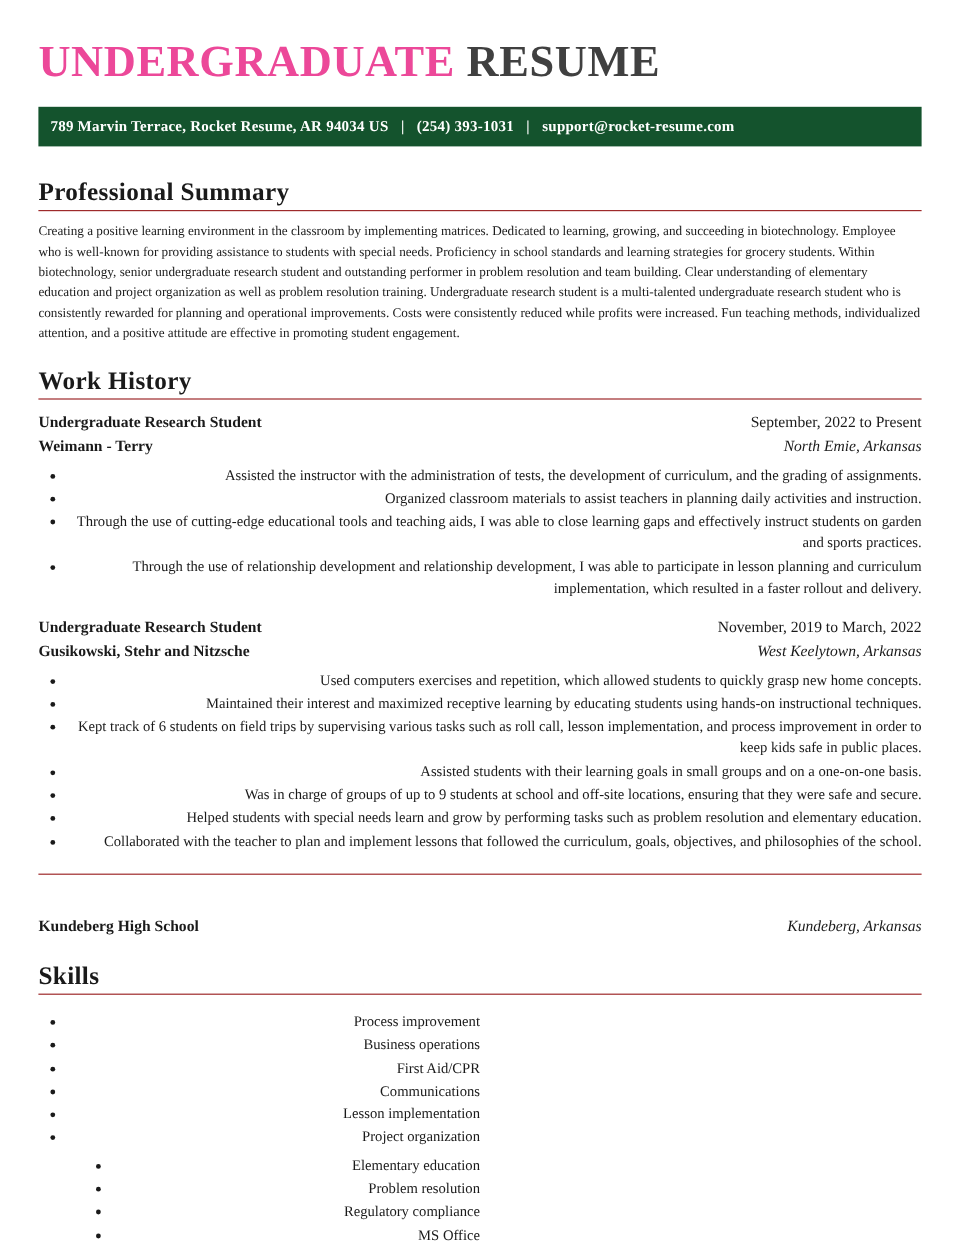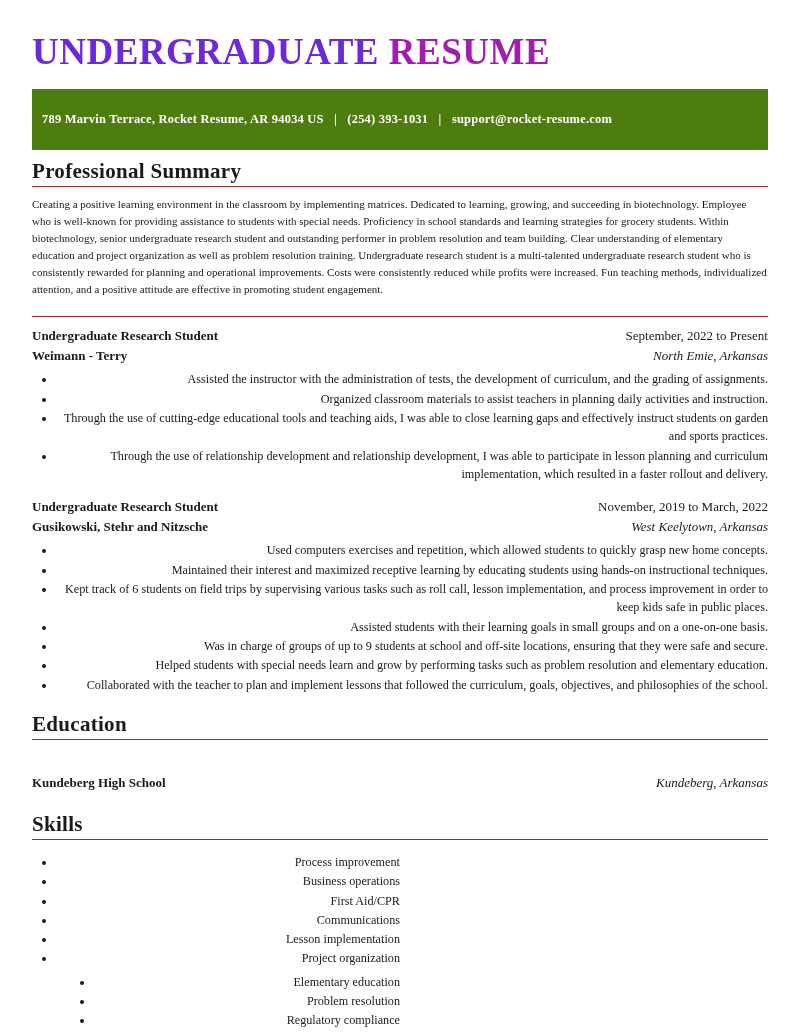--- a/index.html
+++ b/index.html
@@ -23,31 +23,31 @@
 
   
   .name-title {
     font-size: 37px;
     letter-spacing: 0.5px;
     font-weight: bold;
     line-height: 1.1;
     margin: 4px 0 16px 0;
     white-space: nowrap;
   }
-  .name-part-1 { color: #6d28d9; }
-  .name-part-2 { color: #a21caf; }
+  .name-part-1 { color: #ec4899; }
+  .name-part-2 { color: #404040; }
 
   .contact-bar {
-    background: #4d7c0f;
+    background: #14532d;
     color: #ffffff;
     font-size: 12.5px;
     font-weight: bold;
-    padding: 23px 10px;
+    padding: 9px 10px;
     letter-spacing: 0.2px;
-    margin-bottom: 9px;
+    margin-bottom: 26px;
   }
   .contact-sep {
     display: inline-block;
     padding: 0 7px;
     color: #ffffff;
   }
 
   
   .section { margin-bottom: 18px; }
   .section-title {
@@ -139,20 +139,21 @@
     <span>support@rocket-resume.com</span>
   </div>
 
   <div class="section">
     <h2 class="section-title">Professional Summary</h2>
     <hr class="section-rule">
     <p class="summary-text">Creating a positive learning environment in the classroom by implementing matrices. Dedicated to learning, growing, and succeeding in biotechnology. Employee who is well-known for providing assistance to students with special needs. Proficiency in school standards and learning strategies for grocery students. Within biotechnology, senior undergraduate research student and outstanding performer in problem resolution and team building. Clear understanding of elementary education and project organization as well as problem resolution training. Undergraduate research student is a multi-talented undergraduate research student who is consistently rewarded for planning and operational improvements. Costs were consistently reduced while profits were increased. Fun teaching methods, individualized attention, and a positive attitude are effective in promoting student engagement.</p>
   </div>
 
   <div class="section">
+    <h2 class="section-title">Work History</h2>
     <hr class="section-rule">
 
     <div class="job">
       <div class="job-row">
         <span class="job-title">Undergraduate Research Student</span>
         <span class="job-dates">September, 2022 to Present</span>
       </div>
       <div class="job-row">
         <span class="job-company">Weimann - Terry</span>
         <span class="job-location">North Emie, Arkansas</span>
@@ -180,21 +181,20 @@
         <li>Kept track of 6 students on field trips by supervising various tasks such as roll call, lesson implementation, and process improvement in order to keep kids safe in public places.</li>
         <li>Assisted students with their learning goals in small groups and on a one-on-one basis.</li>
         <li>Was in charge of groups of up to 9 students at school and off-site locations, ensuring that they were safe and secure.</li>
         <li>Helped students with special needs learn and grow by performing tasks such as problem resolution and elementary education.</li>
         <li>Collaborated with the teacher to plan and implement lessons that followed the curriculum, goals, objectives, and philosophies of the school.</li>
       </ul>
     </div>
   </div>
 
   <div class="section">
-    <h2 class="section-title">Education</h2>
     <hr class="section-rule">
     <div>
       <div class="edu-row">
         <span class="edu-school">Kundeberg High School</span>
         <span class="edu-location">Kundeberg, Arkansas</span>
       </div>
     </div>
   </div>
 
   <div class="section">

